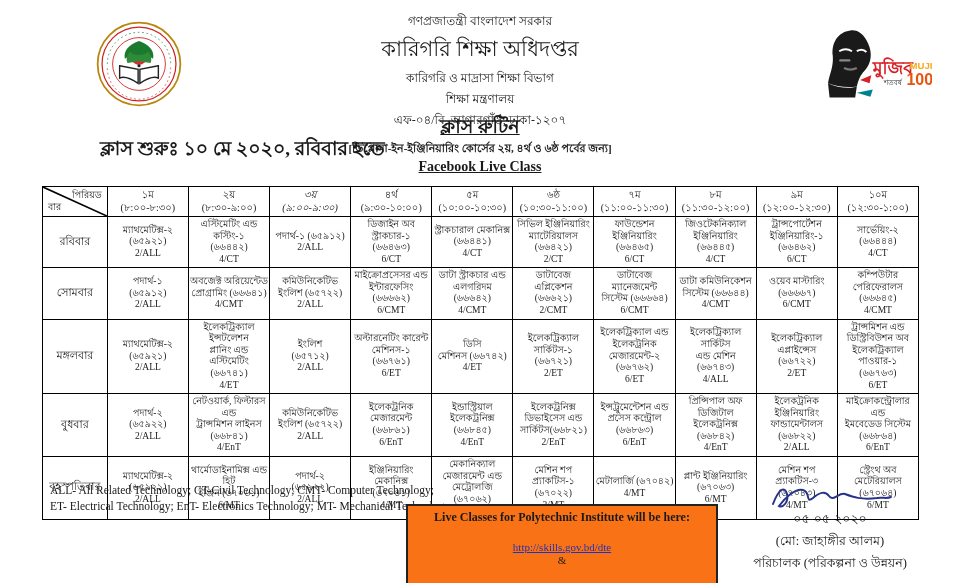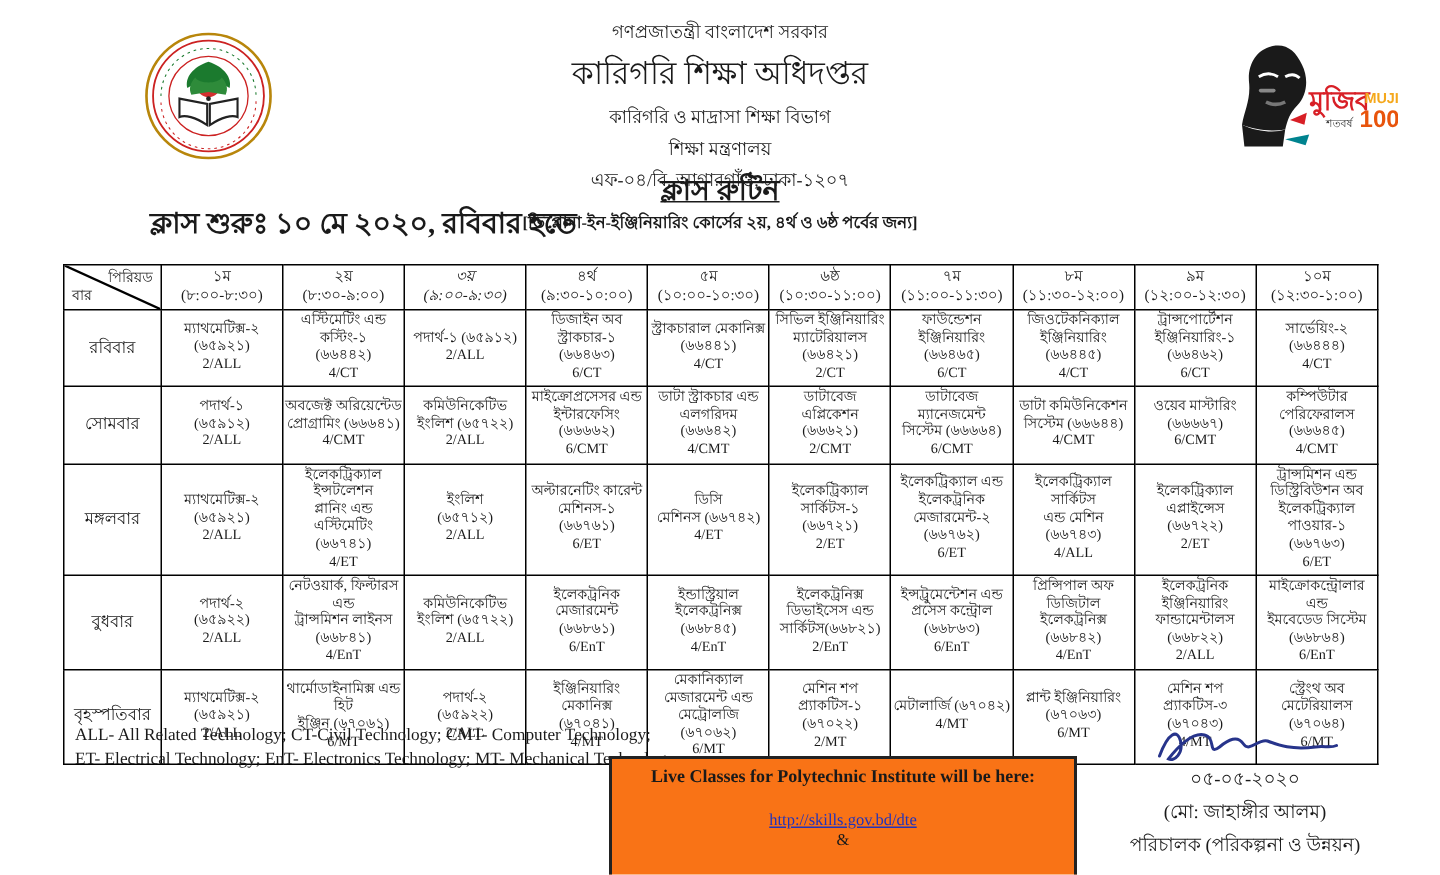--- a/index.html
+++ b/index.html
@@ -21,21 +21,21 @@
   .start-note { position:absolute; left:100px; top:22px; font-size:19px; font-weight:bold; }
   .routine-title { position:absolute; left:0; width:100%; text-align:center; top:0;
      font-size:19px; font-weight:bold; }
   .routine-title span { text-decoration:underline; }
   .subtitle { position:absolute; left:0; width:100%; text-align:center; top:28px;
      font-size:11px; font-weight:bold; }
   .platform { position:absolute; left:0; width:100%; text-align:center; top:47px;
      font-size:14px; font-weight:bold; text-decoration:underline; }
 
   
-  .tablewrap { position:absolute; top:176px; left:42px; width:877px; }
+  .tablewrap { position:absolute; top:186px; left:42px; width:877px; }
   table { border-collapse:collapse; table-layout:fixed; width:100%; }
   col.daycol { width:7.4%; }
   td, th { border:1px solid #000; text-align:center; vertical-align:middle;
      padding:2px 1px; font-weight:normal; }
   th.period { font-size:10px; height:30px; line-height:1.25; }
   td.cell { font-size:9.5px; line-height:1.22; white-space:pre-line; height:46px; }
   td.day  { font-size:11px; }
   .corner { position:relative; padding:0; height:30px; }
   .corner svg { position:absolute; inset:0; width:100%; height:100%; }
   .corner .c-top { position:absolute; top:1px; right:5px; font-size:9.5px; }
@@ -97,20 +97,21 @@
       <text x="112" y="56" font-size="12" font-weight="bold" fill="#f5a81c" font-family="Liberation Sans, sans-serif">MUJIB</text>
       <text x="108" y="76" font-size="20" font-weight="bold" fill="#e8540c" font-family="Liberation Sans, sans-serif">100</text>
       <text x="80" y="76" font-size="9" fill="#333" font-family="Liberation Serif, serif">শতবর্ষ</text>
     </svg>
   </div>
 
   <div class="titleband">
     <div class="start-note">ক্লাস শুরুঃ ১০ মে ২০২০, রবিবার হতে</div>
     <div class="routine-title"><span>ক্লাস রুটিন</span></div>
     <div class="subtitle">[ডিপ্লোমা-ইন-ইঞ্জিনিয়ারিং কোর্সের ২য়, ৪র্থ ও ৬ষ্ঠ পর্বের জন্য]</div>
+    <div class="platform">Facebook Live Class</div>
   </div>
 
   <div class="tablewrap">
     <table>
       <colgroup>
           <col class="daycol">
         </colgroup>
       <thead>
           <tr>
             <th class="corner">

